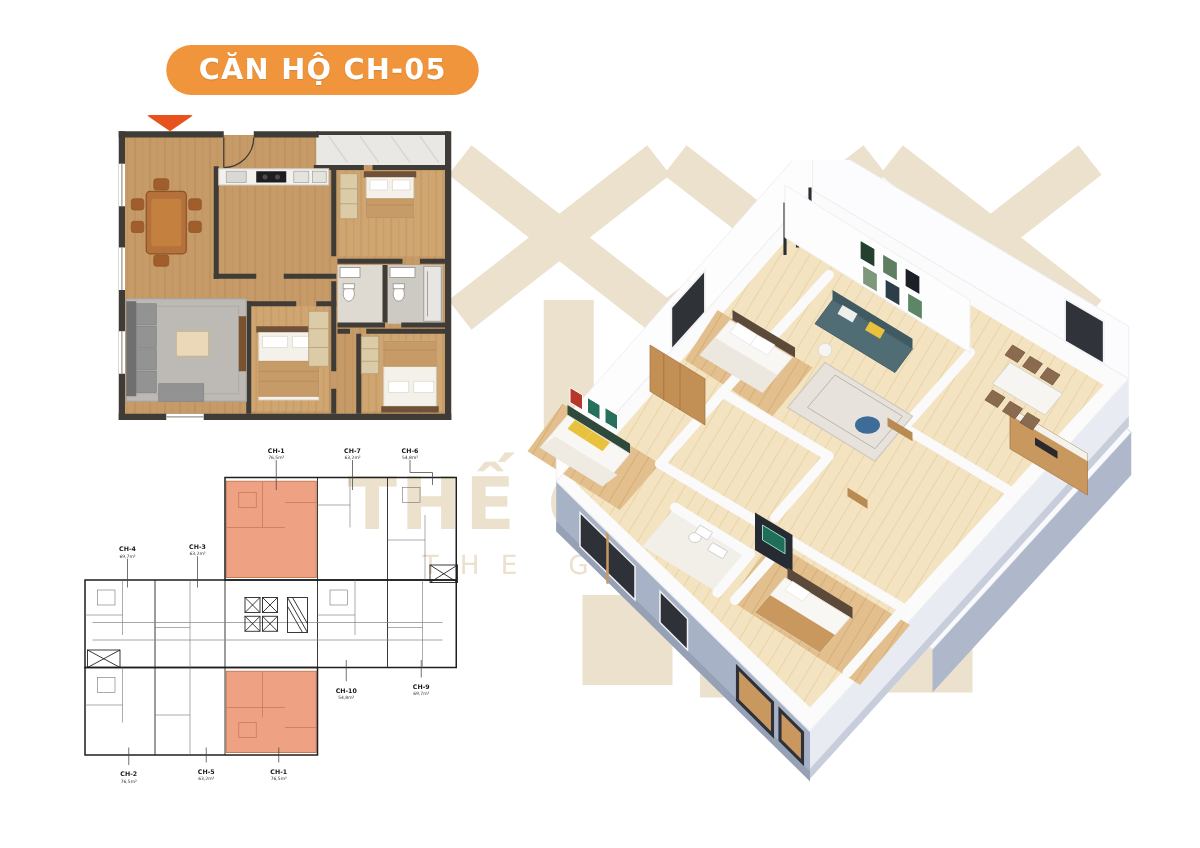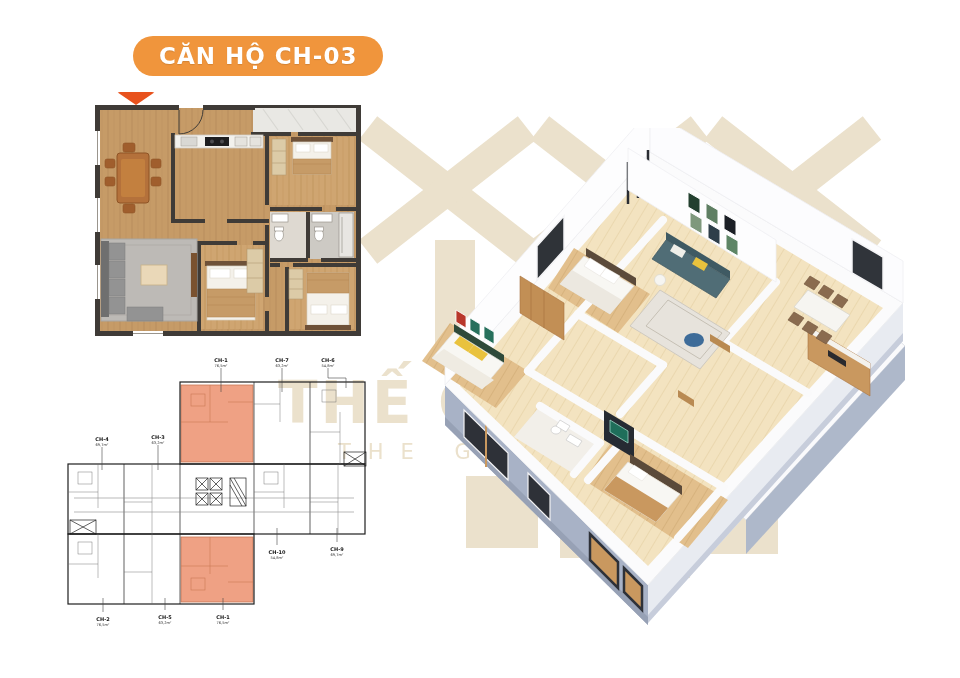--- a/index.html
+++ b/index.html
@@ -49,21 +49,21 @@
     <rect x="620" y="240" width="40" height="105"></rect>
     <rect x="466" y="476" width="72" height="72"></rect>
     <rect x="560" y="518" width="40" height="40"></rect>
     <rect x="706" y="474" width="72" height="80"></rect>
     <rect x="642" y="534" width="48" height="44"></rect>
   </g>
   <text class="wm-big" x="278" y="423" font-size="58" fill="#EBE1CC">THẾ GIỚI NHÀ</text>
   <text class="wm-small" x="338" y="459" font-size="21" fill="#EBE1CC">THE GLOBAL HOUSE</text>
 </svg>
 
-<div class="badge">CĂN HỘ CH-03</div>
+<div class="badge">CĂN HỘ CH-05</div>
 <div class="badge-pointer"></div>
 
 <svg class="layer" style="left:93px;top:103px;" width="270" height="235" viewBox="0 0 270 235">
   <defs>
     <pattern id="w2a" width="12" height="12" patternUnits="userSpaceOnUse">
       <rect width="12" height="12" fill="#C69B67"></rect>
       <line x1="3" y1="0" x2="3" y2="12" stroke="#B98E5C" stroke-width="1"></line>
       <line x1="9" y1="0" x2="9" y2="12" stroke="#BD9260" stroke-width="0.7"></line>
     </pattern>
     <pattern id="w2b" width="12" height="12" patternUnits="userSpaceOnUse">

